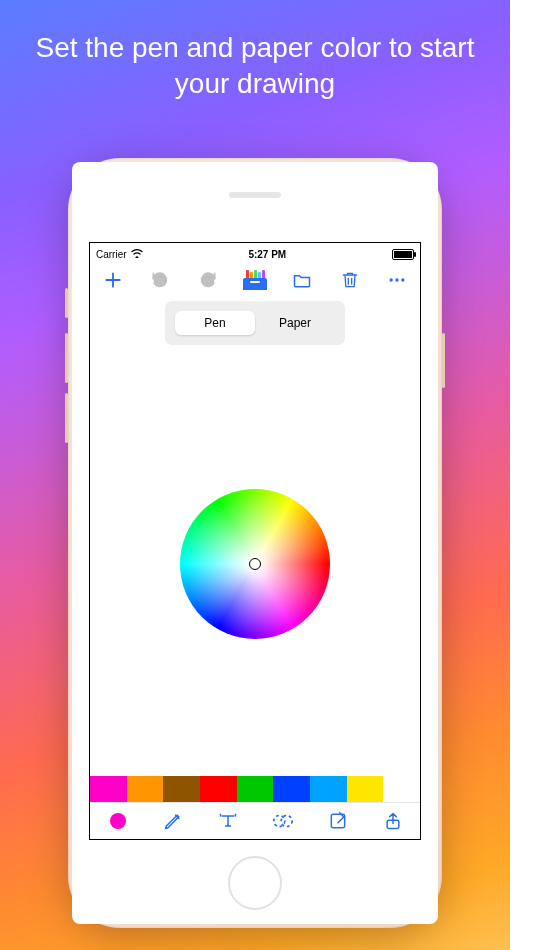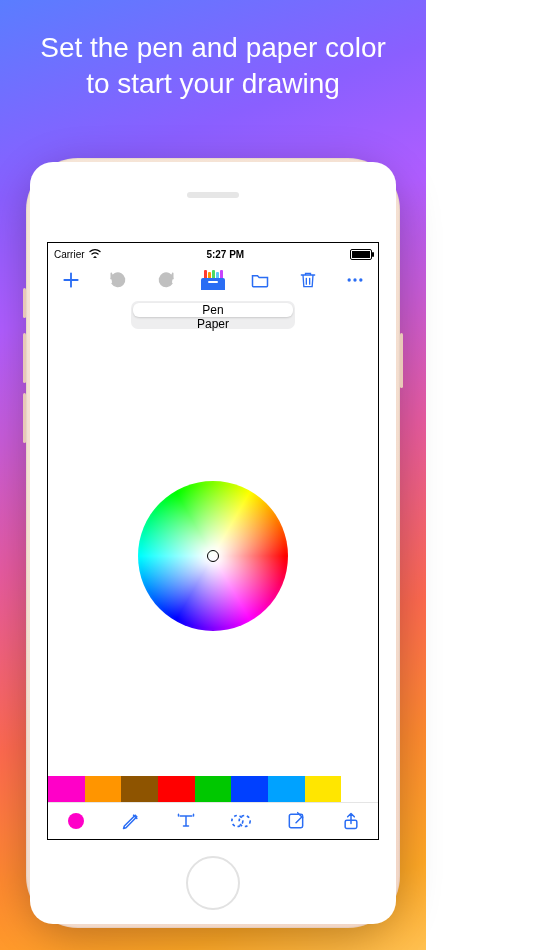--- a/index.html
+++ b/index.html
@@ -1,34 +1,34 @@
 <!DOCTYPE html>
 <html><head>
 <meta charset="utf-8">
 <style>
   html,body{margin:0;padding:0;width:534px;height:950px;font-family:-apple-system,Helvetica,Arial,sans-serif;overflow:hidden;}
   .bg{
-    position:relative;width:426px;height:950px;
+    position:relative;width:510px;height:950px;
     background:linear-gradient(160deg,#5a7dff 0%,#8a5fff 18%,#b05dff 30%,#c85cd8 40%,#e85ba0 52%,#ff6a50 68%,#ff8a30 80%,#ffa826 92%,#ffc050 100%);
   }
   .caption{
     position:absolute;top:30px;left:0;right:0;
     text-align:center;color:#fff;font-size:28px;font-weight:400;line-height:1.3;
     padding:0 28px;
   }
   
   .phone{
     position:absolute;left:50%;top:158px;transform:translateX(-50%);
     width:374px;height:770px;border-radius:52px;
     background:linear-gradient(135deg,#f6e6d8,#f2d6c6);
     box-shadow:0 10px 40px rgba(0,0,0,.25), inset 0 0 2px rgba(0,0,0,.2);
     padding:4px;box-sizing:border-box;
   }
   .phone-inner{
-    width:100%;height:100%;border-radius:23px;background:#fff;position:relative;overflow:hidden;
+    width:100%;height:100%;border-radius:8px;background:#fff;position:relative;overflow:hidden;
   }
   .speaker{position:absolute;top:30px;left:50%;transform:translateX(-50%);width:52px;height:6px;border-radius:3px;background:#e6e6e6;}
   .home{position:absolute;bottom:14px;left:50%;transform:translateX(-50%);width:50px;height:50px;border-radius:50%;border:2px solid #e2e2e2;}
   .side-btn{position:absolute;background:#e8c9b8;border-radius:2px;}
   .sb1{left:-3px;top:130px;width:3px;height:30px;}
   .sb2{left:-3px;top:175px;width:3px;height:50px;}
   .sb3{left:-3px;top:235px;width:3px;height:50px;}
   .sb4{right:-3px;top:175px;width:3px;height:55px;}
 
   .screen{
@@ -55,21 +55,21 @@
   .gallery-ic .drawer:after{content:"";position:absolute;left:30%;right:30%;top:3px;height:2px;background:#fff;border-radius:1px;}
   .gallery-ic .p{position:absolute;bottom:11px;width:3px;border-radius:1px 1px 0 0;}
   .gallery-ic .p1{left:3px;height:9px;background:#ff3b30;}
   .gallery-ic .p2{left:7px;height:7px;background:#ff9500;}
   .gallery-ic .p3{left:11px;height:9px;background:#4cd964;}
   .gallery-ic .p4{left:15px;height:7px;background:#5ac8fa;}
   .gallery-ic .p5{left:19px;height:9px;background:#c644fc;}
 
   
   .segwrap{display:flex;justify-content:center;padding:4px 0 6px;}
-  .seg{display:flex;background:#eeeeef;border-radius:7px;padding:2px;width:160px;height:24px;font-size:12px;flex-direction:column;}
+  .seg{display:flex;background:#eeeeef;border-radius:7px;padding:10px;width:160px;height:24px;font-size:12px;}
   .seg .opt{flex:1;display:flex;align-items:center;justify-content:center;border-radius:6px;cursor:pointer;color:#000;}
   .seg .opt.sel{background:#fff;box-shadow:0 1px 2px rgba(0,0,0,.15);}
 
   .canvas{flex:1;position:relative;}
   .wheel{
     position:absolute;left:50%;top:50%;transform:translate(-50%,-50%);
     width:150px;height:150px;border-radius:50%;
     background:conic-gradient(from 90deg,red,#ff00ff,blue,cyan,#00ff00,yellow,red);
   }
   .wheel:before{

